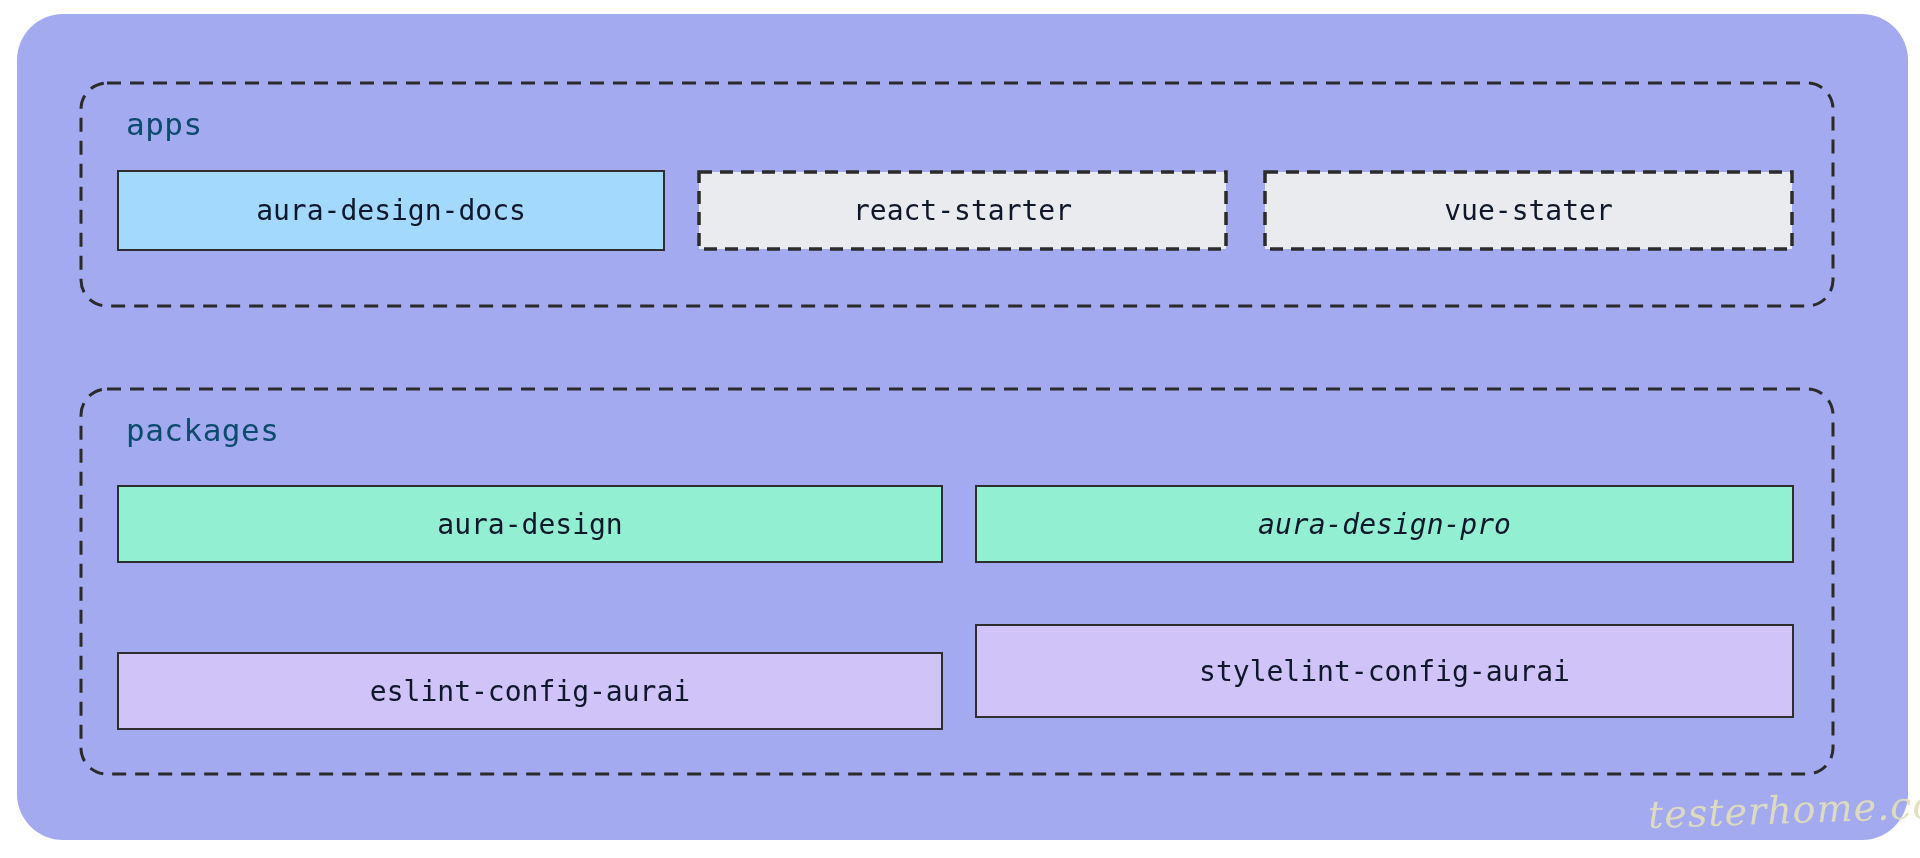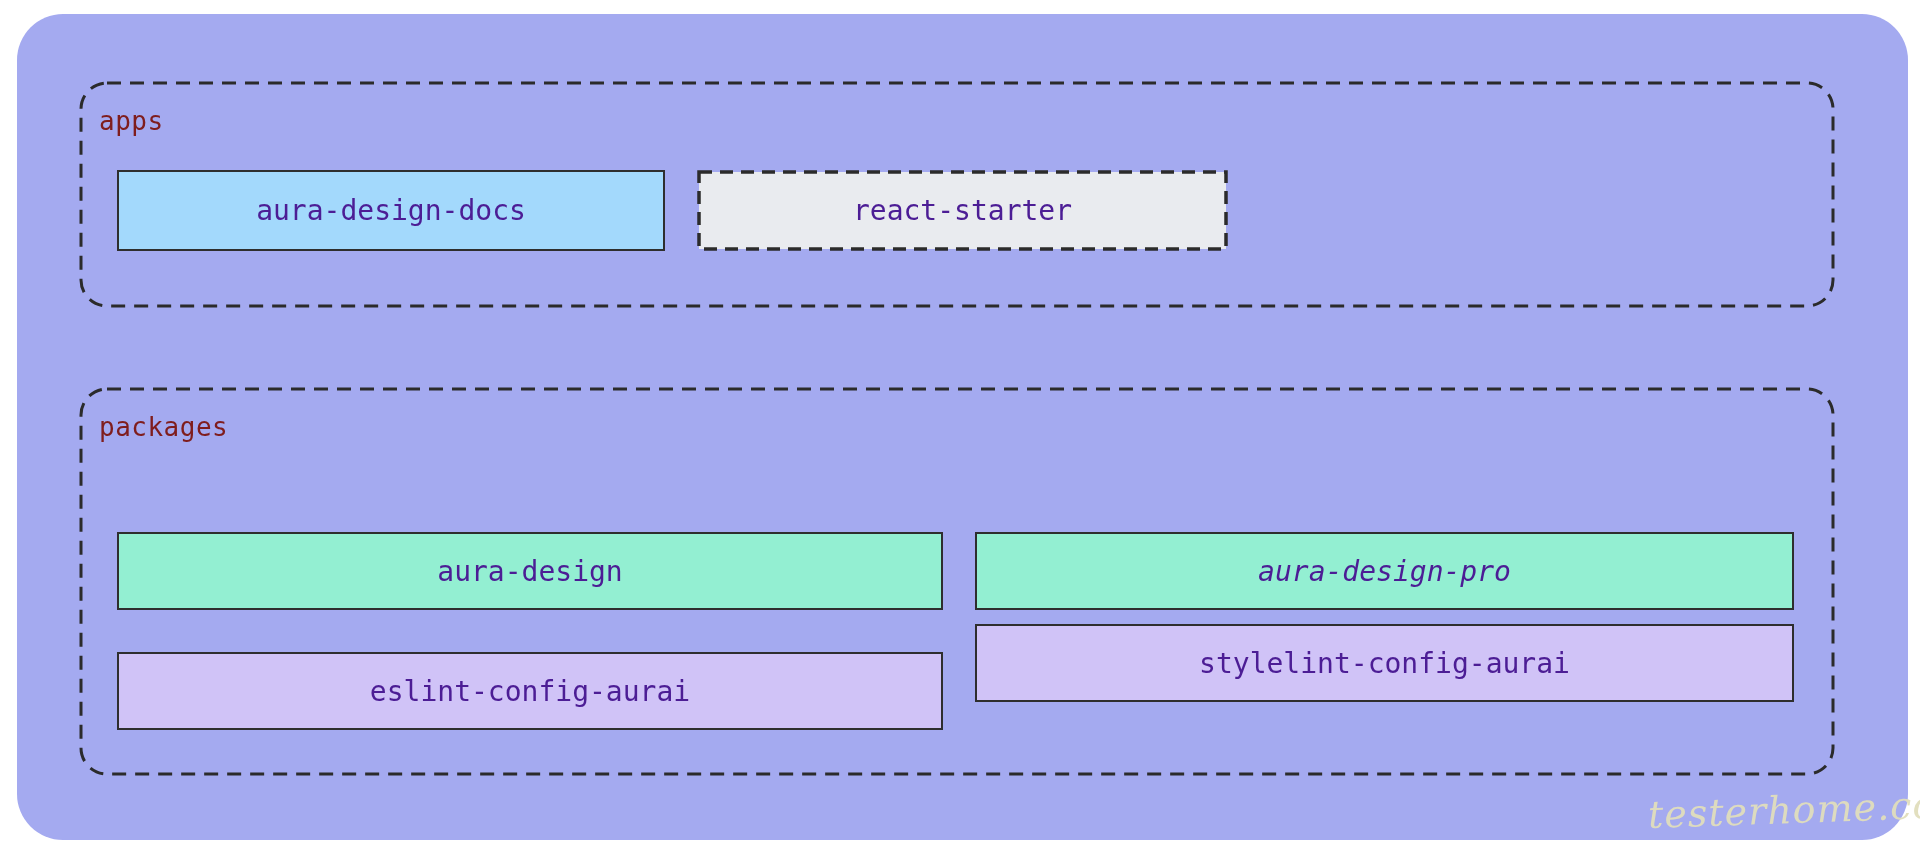--- a/index.html
+++ b/index.html
@@ -21,45 +21,45 @@
   .group {
     position: absolute;
   }
   .group-apps { left: 62px; top: 67px; width: 1756px; height: 227px; }
   .group-packages { left: 62px; top: 373px; width: 1756px; height: 389px; text-align: right; }
   .dash-frame {
     position: absolute; left: 0; top: 0; display: block;
   }
   .group-label {
     position: absolute;
-    left: 20px; top: 26px;
-    font-size: 26px;
+    left: 47px; top: 26px;
+    font-size: 31px;
     line-height: 1.1;
-    color: #7f1d1d;
+    color: #0c4a6e;
     letter-spacing: 0.5px;
   }
   .node {
     position: absolute;
     display: flex;
     align-items: center;
     justify-content: center;
   }
   .node-solid {
     border: 2px solid #2e2e2e;
     box-sizing: border-box;
   }
   .node-label {
     position: relative;
     z-index: 2;
     font-size: 28px;
-    color: #4c1d95;
+    color: #0f172a;
     white-space: nowrap;
   }
   .node-blue { background: #a3d9fc; }
-  .node-green { background: #93efd2; margin-top: 47px; }
+  .node-green { background: #93efd2; }
   .node-lavender { background: #d0c3f7; }
   .node-dashed { background: transparent; }
   .node-dashed .dash-frame { z-index: 1; }
   .watermark {
     position: absolute;
     left: 1648px; top: 788px;
     width: 290px;
     font-family: "DejaVu Serif", "Liberation Serif", serif;
     font-style: italic;
     font-size: 38px;
@@ -85,40 +85,46 @@
         <span class="node-label">aura-design-docs</span>
       </div>
 
       <div class="node node-dashed" style="left:618px; top:89px; width:531px; height:81px;text-align:right;">
         <svg class="dash-frame" width="531" height="81">
           <rect x="2" y="2" width="527" height="77" fill="#e9ebef" stroke="#2b2b2b" stroke-width="3.5" stroke-dasharray="13 8"></rect>
         </svg>
         <span class="node-label">react-starter</span>
       </div>
 
+      <div class="node node-dashed" style="left:1184px; top:89px; width:531px; height:81px;">
+        <svg class="dash-frame" width="531" height="81">
+          <rect x="2" y="2" width="527" height="77" fill="#e9ebef" stroke="#2b2b2b" stroke-width="3.5" stroke-dasharray="13 8"></rect>
+        </svg>
+        <span class="node-label">vue-stater</span>
+      </div>
     </section>
 
     <section class="group group-packages">
       <svg class="dash-frame" width="1756" height="389">
         <rect x="2" y="2" width="1752" height="385" rx="26" ry="26" fill="none" stroke="#2b2b2b" stroke-width="3" stroke-dasharray="14 9"></rect>
       </svg>
       <div class="group-label">packages</div>
 
       <div class="node node-solid node-green" style="left:38px; top:98px; width:826px; height:78px;">
         <span class="node-label">aura-design</span>
       </div>
 
       <div class="node node-solid node-green" style="left:896px; top:98px; width:819px; height:78px;font-style:italic;">
         <span class="node-label">aura-design-pro</span>
       </div>
 
       <div class="node node-solid node-lavender" style="left:38px; top:237px; width:826px; height:78px;margin-top:28px;">
         <span class="node-label">eslint-config-aurai</span>
       </div>
 
-      <div class="node node-solid node-lavender" style="left:896px; top:237px; width:819px; height:78px;">
+      <div class="node node-solid node-lavender" style="left:896px; top:237px; width:819px; height:94px;">
         <span class="node-label">stylelint-config-aurai</span>
       </div>
     </section>
   </div>
 
   <div class="watermark">testerhome.com</div>
 </div>
 
 </body></html>

